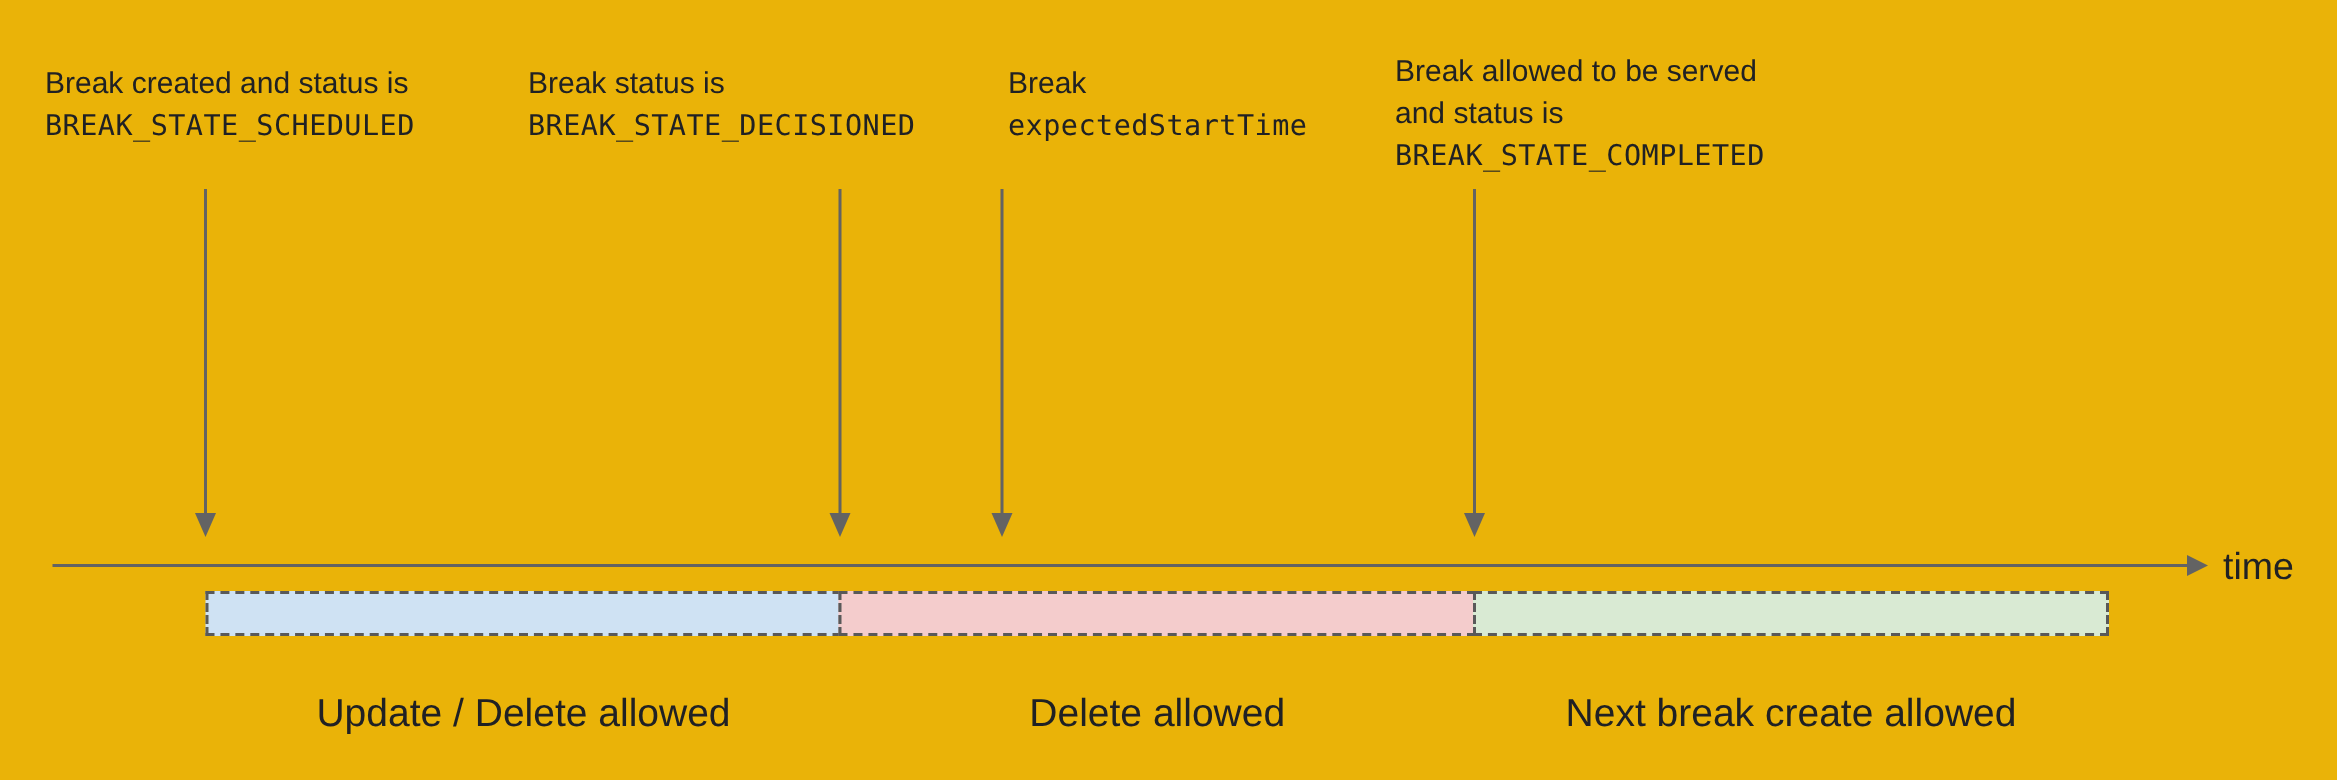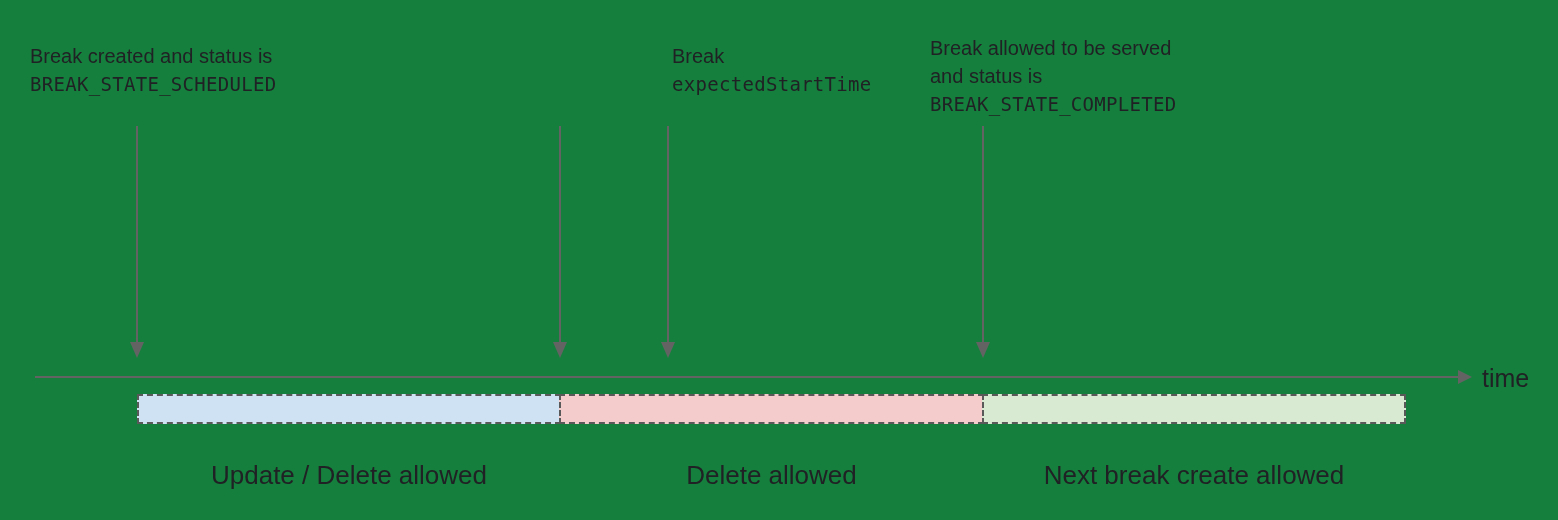--- a/index.html
+++ b/index.html
@@ -5,21 +5,21 @@
   html, body {
     margin: 0;
     padding: 0;
     background: #ffffff;
     font-family: "Liberation Sans", sans-serif;
   }
   .canvas {
     position: relative;
     width: 1558px;
     height: 520px;
-    background: #15803d;
+    background: #eab308;
     overflow: hidden;
   }
 
   
   .annotation {
     position: absolute;
     color: #202124;
     font-size: 20px;
     line-height: 28px;
     white-space: nowrap;
@@ -105,20 +105,24 @@
 </head>
 <body>
 
 <div class="canvas">
 
   <div class="annotation" style="left:30px; top:42px;">
     <div>Break created and status is</div>
     <div class="code">BREAK_STATE_SCHEDULED</div>
   </div>
 
+  <div class="annotation" style="left:352px; top:42px;">
+    <div>Break status is</div>
+    <div class="code">BREAK_STATE_DECISIONED</div>
+  </div>
 
   <div class="annotation" style="left:672px; top:42px;">
     <div>Break</div>
     <div class="code">expectedStartTime</div>
   </div>
 
   <div class="annotation" style="left:930px; top:34px;">
     <div>Break allowed to be served</div>
     <div>and status is</div>
     <div class="code">BREAK_STATE_COMPLETED</div>

